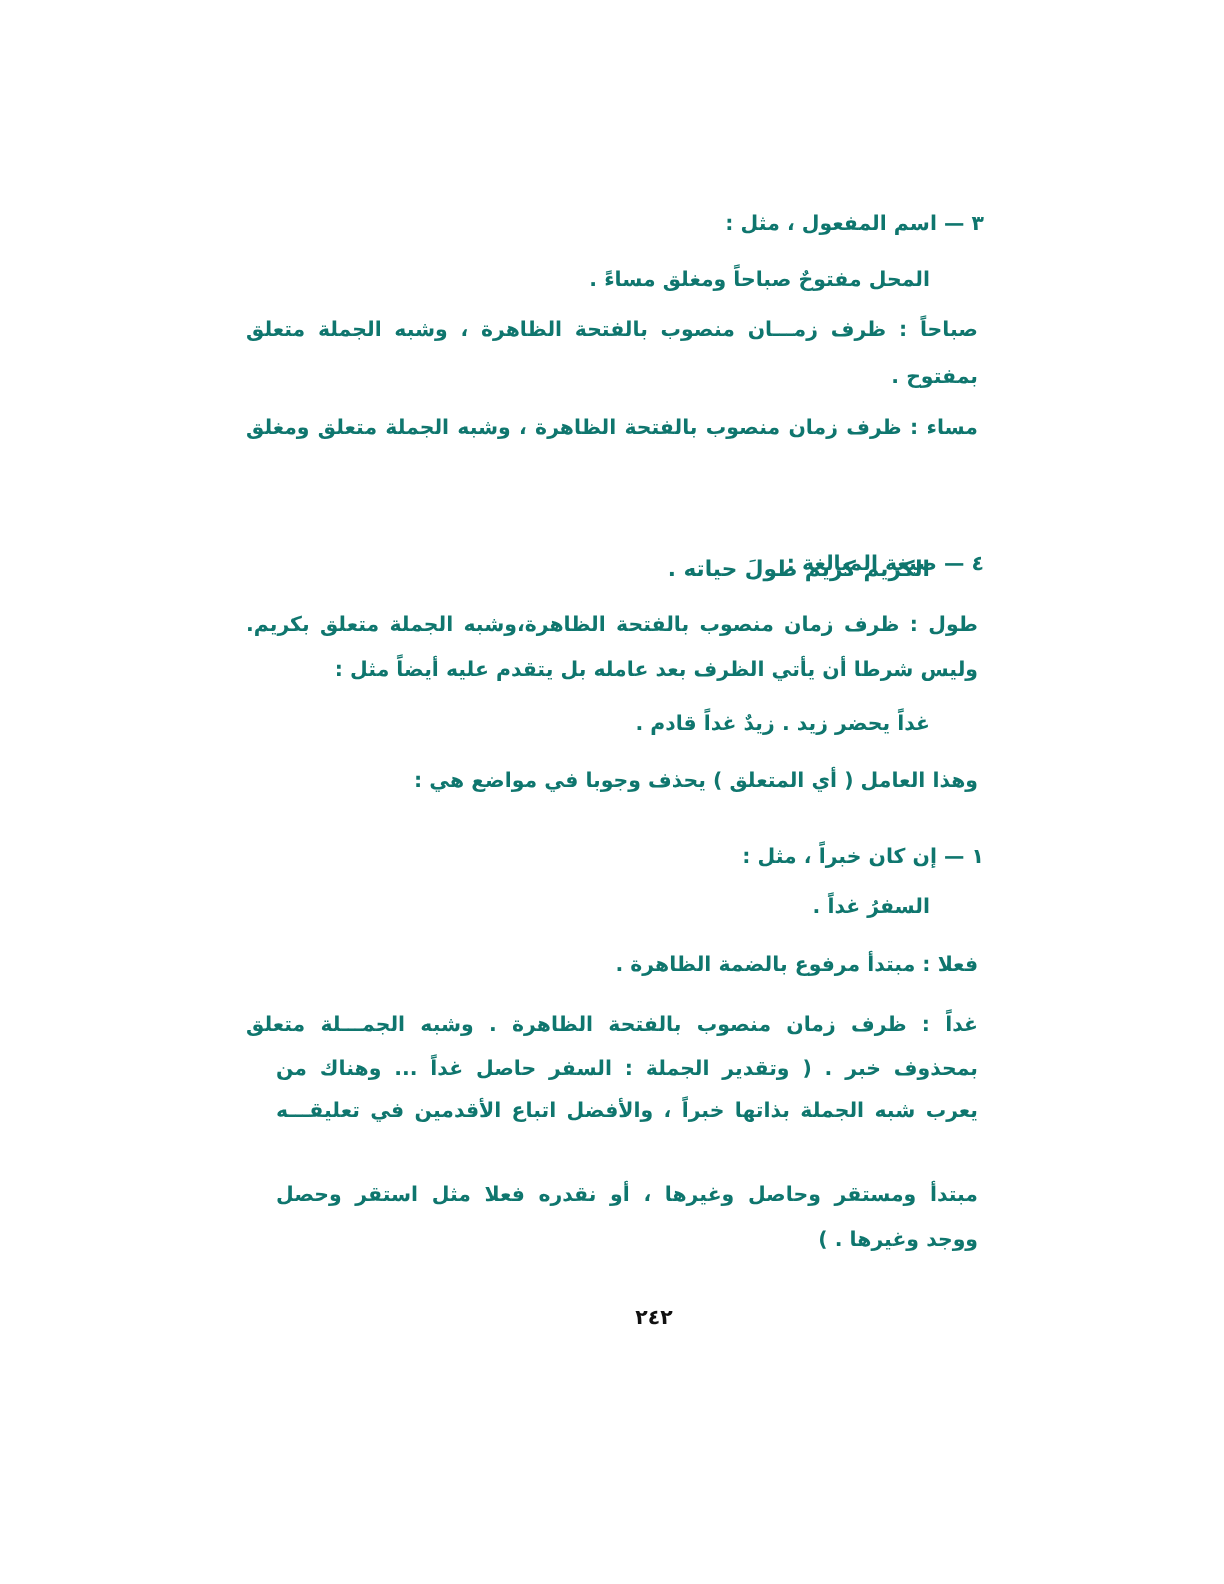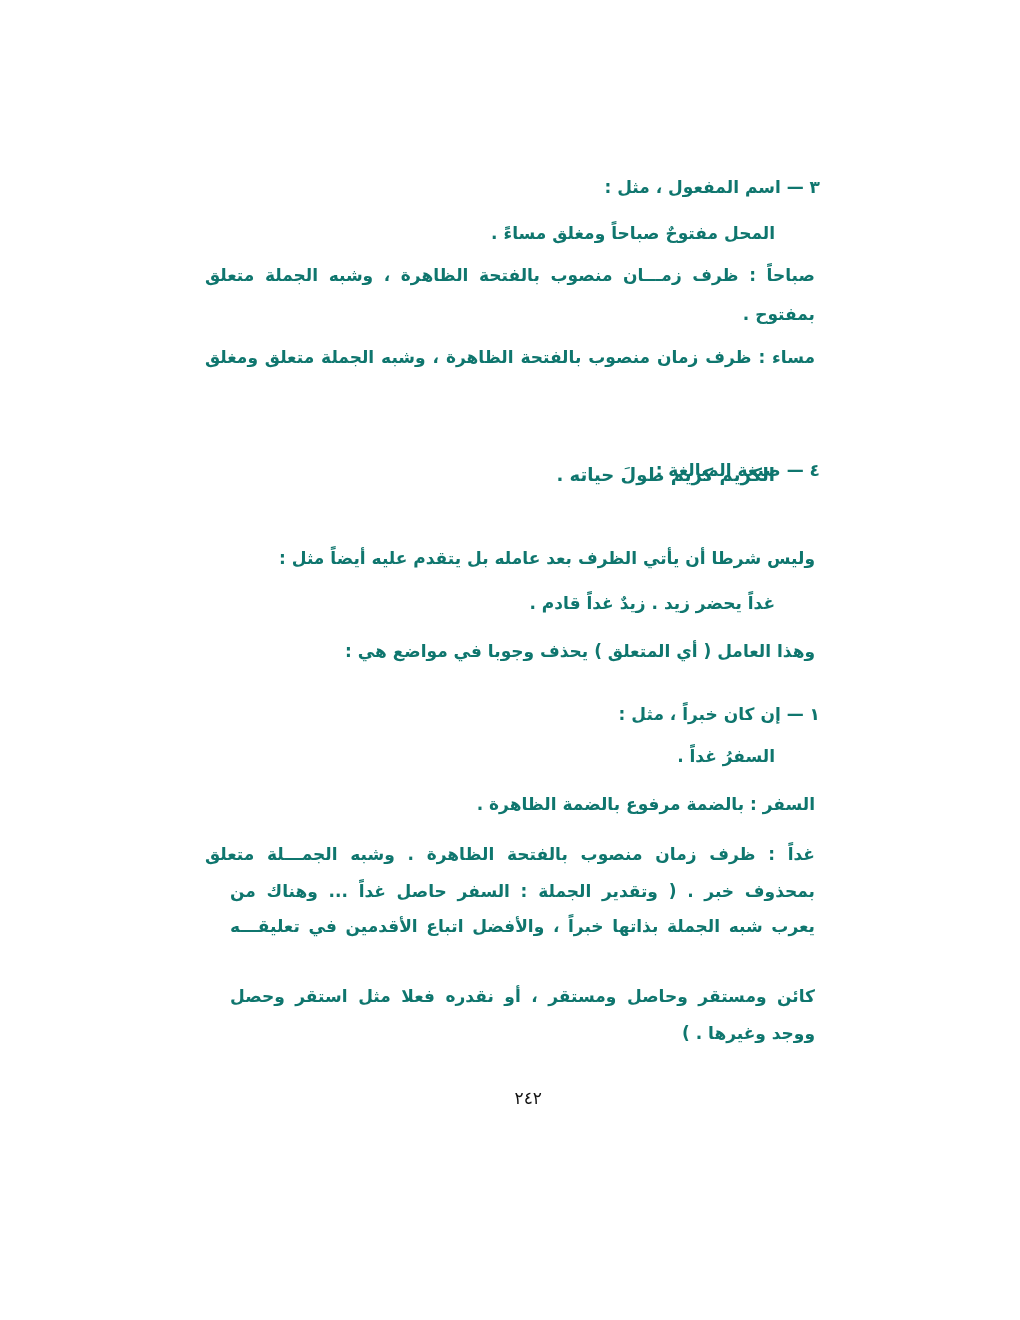--- a/index.html
+++ b/index.html
@@ -9,47 +9,48 @@
     background: #ffffff; color: #111111;
     font-family: "DejaVu Sans", sans-serif;
   }
   .line {
     position: absolute; direction: rtl; text-align: right;
     white-space: nowrap; font-size: 17px; line-height: 22px;
     font-weight: bold; color: #0f766e;
   }
   .justify { text-align: justify; text-align-last: justify; }
   .pnum {
-    position: absolute; left: 492px; top: 1088px; width: 50px;
-    text-align: right; font-size: 17px; font-weight: normal; direction: rtl;
+    position: absolute; left: 520px; top: 1088px; width: 50px;
+    text-align: center; font-size: 17px; font-weight: bold; direction: rtl;
   }
 </style>
 </head>
 <body>
 
 <div class="page">
 
   <div class="line" style="right:200px; top:176px;">٣ — اسم المفعول ، مثل :</div>
   <div class="line" style="right:245px; top:222px;">المحل مفتوحٌ صباحاً ومغلق مساءً .</div>
 
   <div class="line justify" style="right:205px; top:264px; width:610px;">صباحاً : ظرف زمـــان منصوب بالفتحة الظاهرة ، وشبه الجملة متعلق</div>
   <div class="line" style="right:205px; top:303px;">بمفتوح .</div>
   <div class="line justify" style="right:205px; top:346px; width:610px;">مساء : ظرف زمان منصوب بالفتحة الظاهرة ، وشبه الجملة متعلق ومغلق</div>
 
   <div class="line" style="right:200px; top:420px;margin-top:39px;">٤ — صيغة المبالغة :</div>
   <div class="line" style="right:245px; top:464px; font-size:18px;margin-left:40px;">الكريم كريم طولَ حياته .</div>
+  <div class="line justify" style="right:205px; top:510px; width:610px;">طول : ظرف زمان منصوب بالفتحة الظاهرة،وشبه الجملة متعلق بكريم.</div>
 
   <div class="line" style="right:205px; top:547px;">وليس شرطا أن يأتي الظرف بعد عامله بل يتقدم عليه أيضاً مثل :</div>
   <div class="line" style="right:245px; top:592px;">غداً يحضر زيد . زيدٌ غداً قادم .</div>
   <div class="line" style="right:205px; top:640px;">وهذا العامل ( أي المتعلق ) يحذف وجوبا في مواضع هي :</div>
 
   <div class="line" style="right:200px; top:703px;">١ — إن كان خبراً ، مثل :</div>
   <div class="line" style="right:245px; top:745px;">السفرُ غداً .</div>
-  <div class="line" style="right:205px; top:793px;">السفر : بالضمة مرفوع بالضمة الظاهرة .</div>
+  <div class="line" style="right:205px; top:793px;">فعلا : مبتدأ مرفوع بالضمة الظاهرة .</div>
 
   <div class="line justify" style="right:205px; top:843px; width:610px;margin-left:12px;">غداً : ظرف زمان منصوب بالفتحة الظاهرة . وشبه الجمـــلة متعلق</div>
   <div class="line justify" style="right:205px; top:880px; width:585px;">بمحذوف خبر . ( وتقدير الجملة : السفر حاصل غداً ... وهناك من</div>
   <div class="line justify" style="right:205px; top:915px; width:585px;">يعرب شبه الجملة بذاتها خبراً ، والأفضل اتباع الأقدمين في تعليقـــه</div>
-  <div class="line justify" style="right:205px; top:985px; width:585px;">كائن ومستقر وحاصل ومستقر ، أو نقدره فعلا مثل استقر وحصل</div>
+  <div class="line justify" style="right:205px; top:985px; width:585px;">مبتدأ ومستقر وحاصل وغيرها ، أو نقدره فعلا مثل استقر وحصل</div>
   <div class="line" style="right:205px; top:1022px;">ووجد وغيرها . )</div>
 
   <div class="pnum">٢٤٢</div>
 </div>
 
 </body></html>

